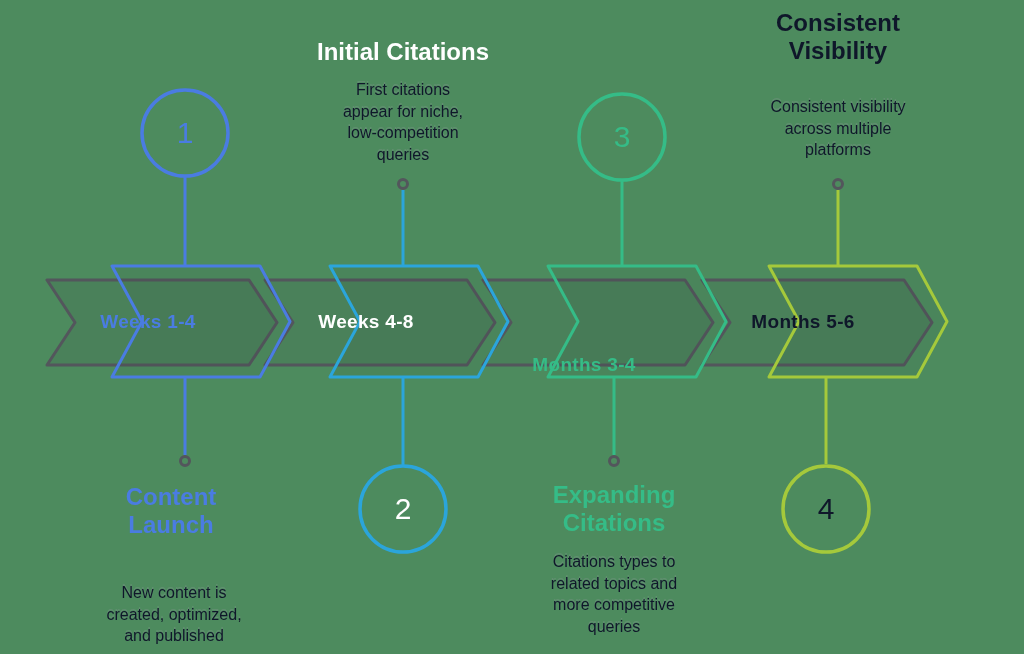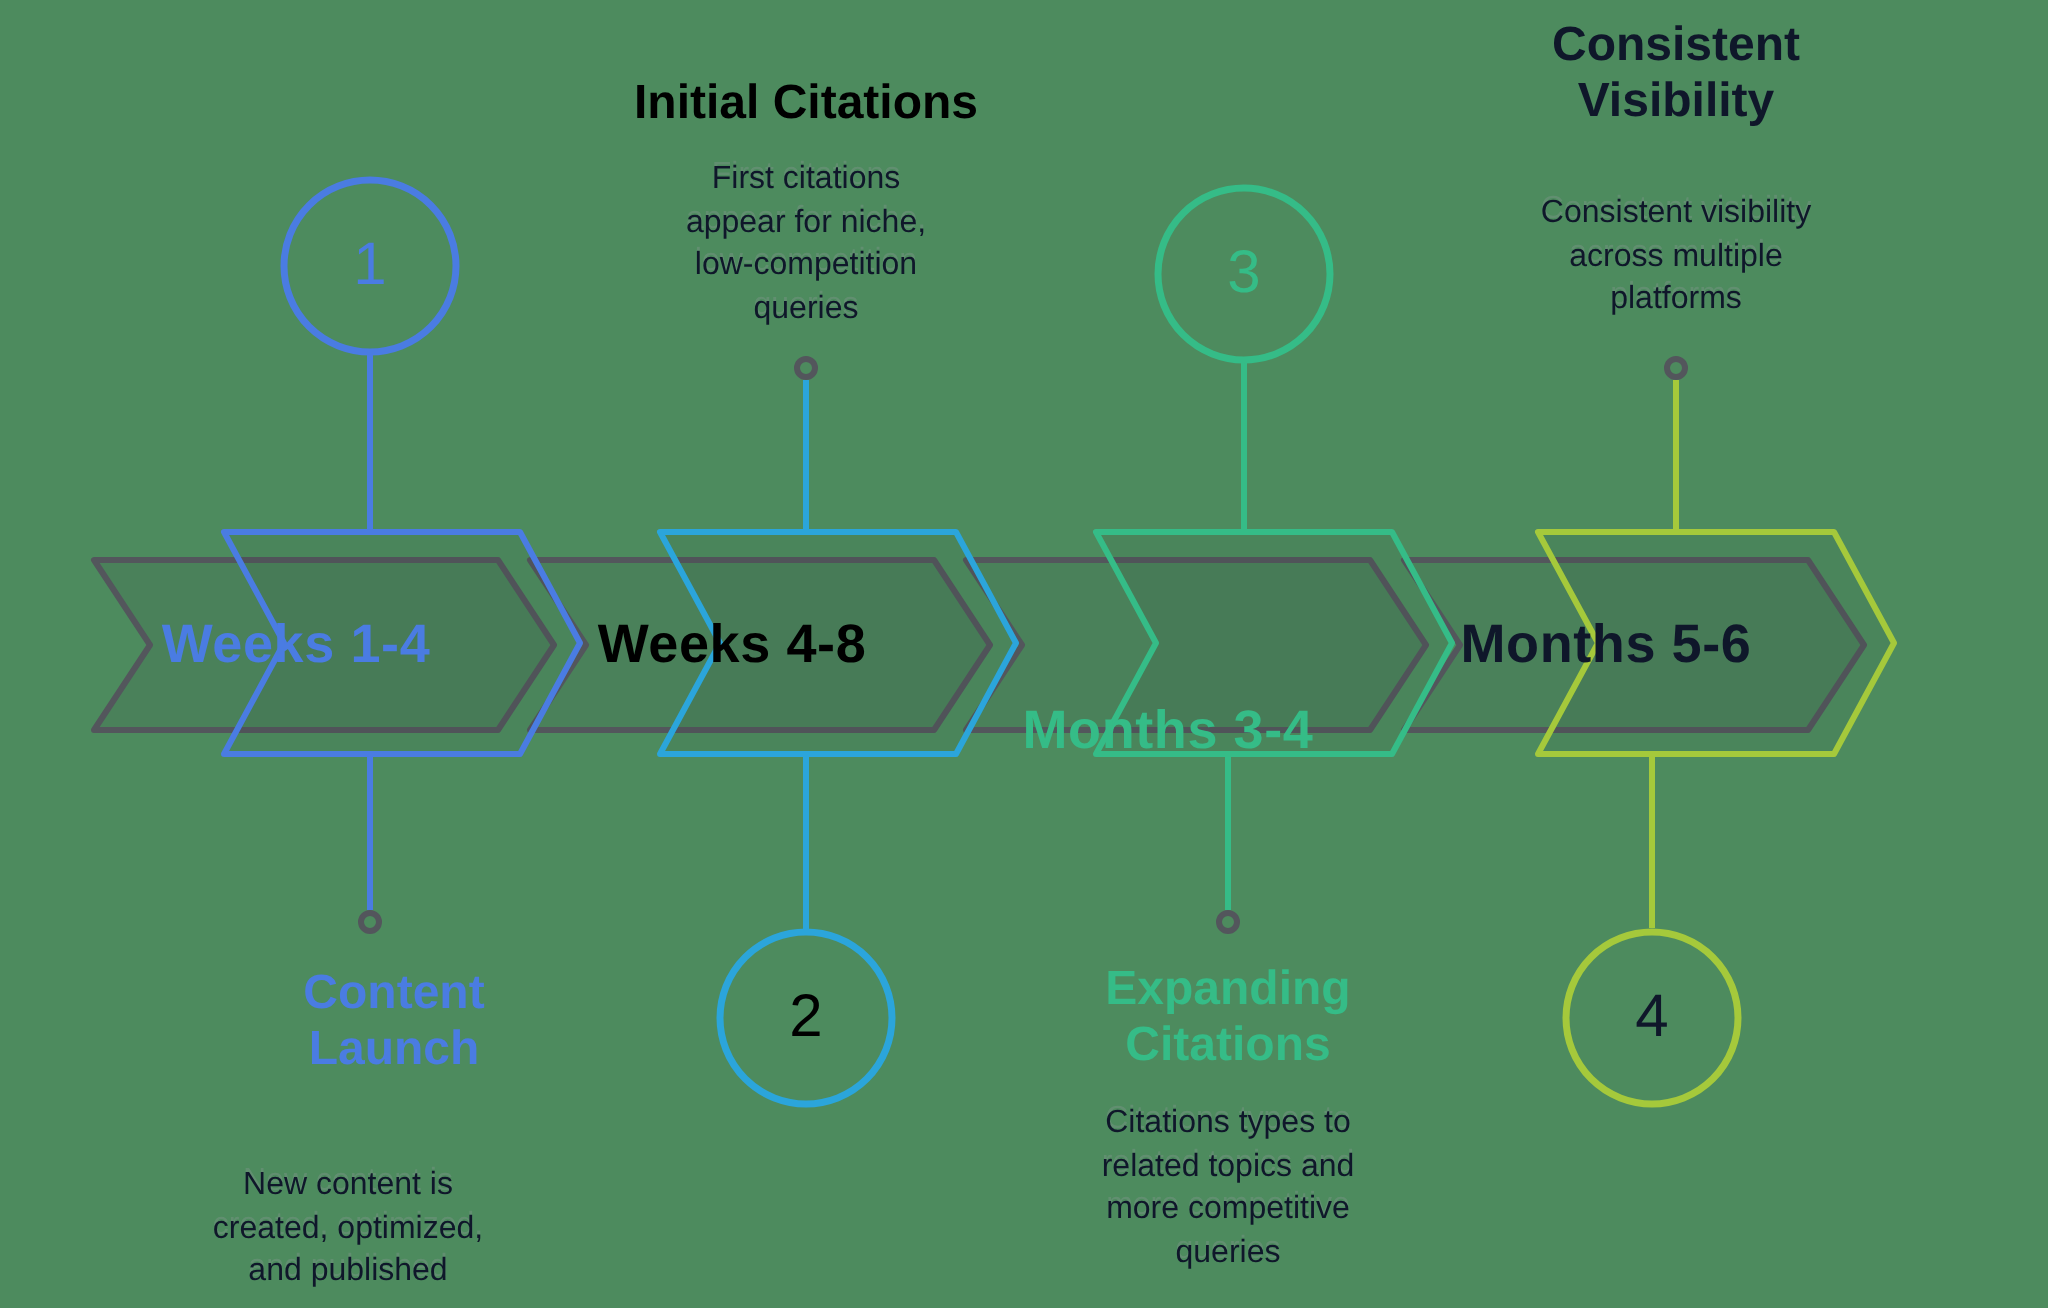--- a/index.html
+++ b/index.html
@@ -3,30 +3,30 @@
 <meta charset="utf-8">
 <style>
   html,body{margin:0;padding:0;background:#4d8b5e;}
   .stage{
     position:relative;width:1024px;height:654px;overflow:hidden;
     background:#4d8b5e;
     font-family:"Liberation Sans",sans-serif;
   }
   .layer{position:absolute;left:0;top:0;}
   .txt{position:absolute;text-align:center;}
-  .lbl{width:220px;font-size:27px;font-weight:700;line-height:32px;letter-spacing:.3px;}
+  .lbl{width:220px;font-size:19px;font-weight:700;line-height:32px;letter-spacing:.3px;}
   .ttl{width:220px;font-size:24px;font-weight:700;line-height:28px;}
   .bod{
     width:220px;font-size:16px;font-weight:400;line-height:21.5px;color:#0f172a;
     text-shadow:0 -2px 0 rgba(150,155,160,.28);
   }
   .bod span{display:block;}
   .ttl span{display:block;}
   .num{width:80px;height:40px;line-height:40px;font-size:30px;font-weight:400;}
-  .c-blue{color:#4a7ce2}.c-cyan{color:#000000}.c-green{color:#35bc87}.c-lime{color:#0f172a}
+  .c-blue{color:#4a7ce2}.c-cyan{color:#ffffff}.c-green{color:#35bc87}.c-lime{color:#0f172a}
   .st-dark{stroke:#53565c;fill:rgba(45,50,55,.10);stroke-width:3;stroke-linejoin:round;}
   .st-blue{stroke:#4a7ce2}.st-cyan{stroke:#2ba5db}.st-green{stroke:#35bc87}.st-lime{stroke:#a5c93b}
   .chev{fill:rgba(45,50,55,.07);stroke-width:3;stroke-linejoin:round;}
   .conn{stroke-width:3;fill:none;}
   .ring{stroke:#53565c;stroke-width:3;fill:none;}
   .mcirc{fill:none;stroke-width:3.5;}
 </style>
 </head>
 <body>
 
@@ -87,21 +87,21 @@
   <div class="txt ttl c-lime" style="left:728px;top:9px;">
     <span>Consistent</span>
     <span>Visibility</span>
   </div>
   <div class="txt bod" style="left:728px;top:96px;">
     <span>Consistent visibility</span>
     <span>across multiple</span>
     <span>platforms</span>
   </div>
 
-  <div class="txt ttl c-blue" style="left:87px;top:483px;">
+  <div class="txt ttl c-blue" style="left:61px;top:483px;">
     <span>Content</span>
     <span>Launch</span>
   </div>
   <div class="txt bod" style="left:64px;top:582px;">
     <span>New content is</span>
     <span>created, optimized,</span>
     <span>and published</span>
   </div>
 
   <div class="txt ttl c-green" style="left:504px;top:481px;">

